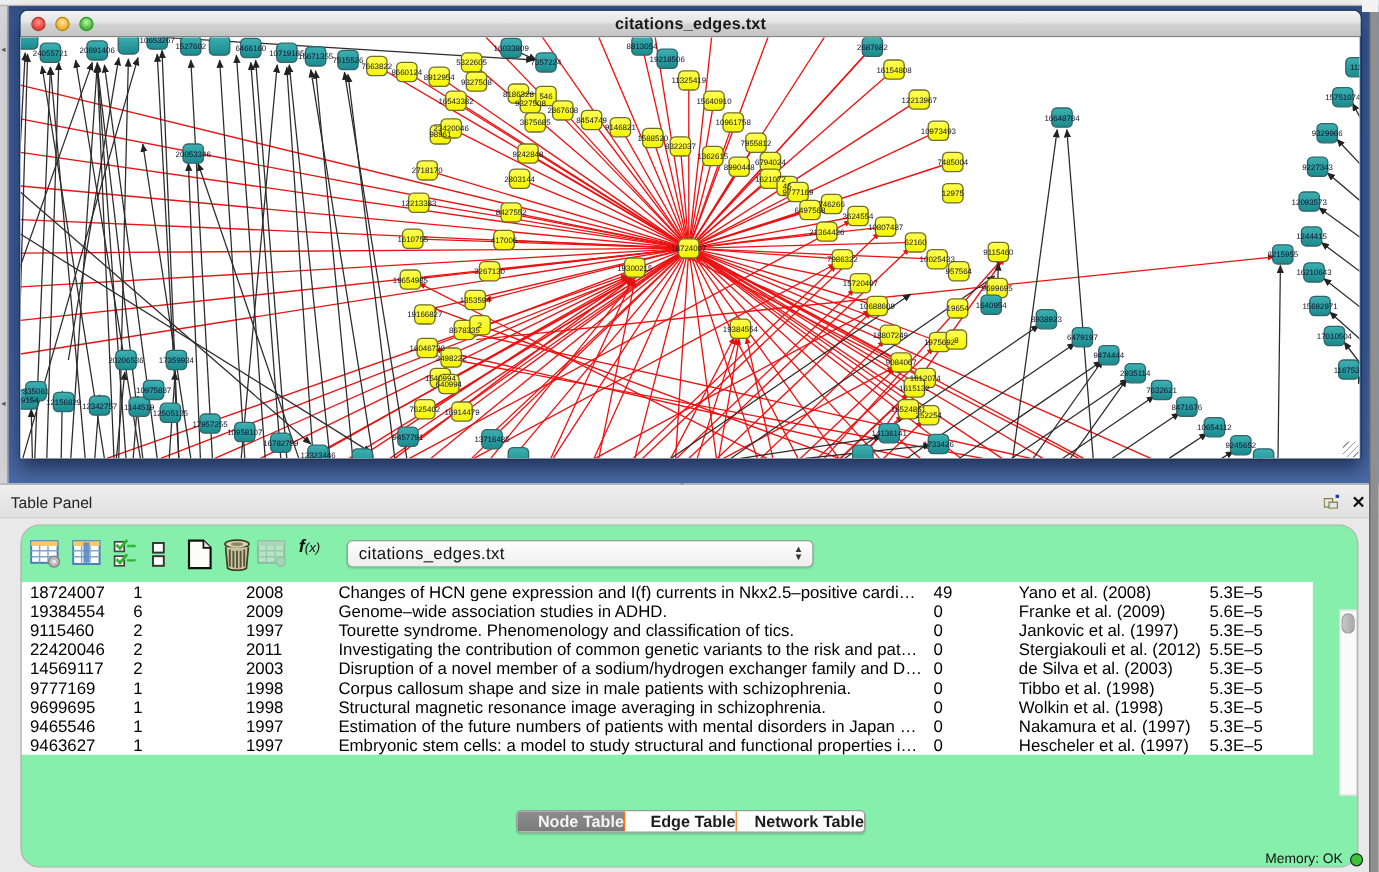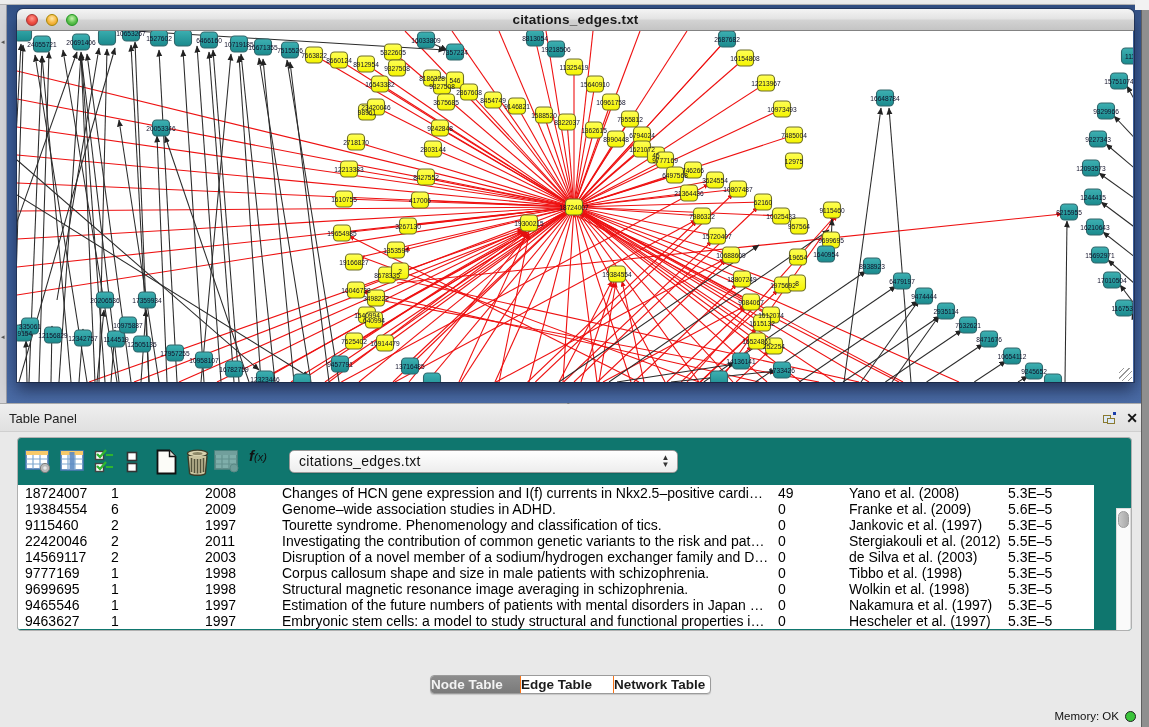--- a/index.html
+++ b/index.html
@@ -30,42 +30,42 @@
 
 #rightstrip{position:absolute;right:0;top:10px;width:8px;height:717px;background:#8f8f8f;border-left:1px solid #5f5f5f;z-index:50}
 #rs2{position:absolute;right:0;top:0;width:14px;height:10px;background:#f2f2f2;z-index:51}
 
 #tpanel{position:absolute;left:0;top:403px;width:1149px;height:324px;background:#e9e9e9}
 #tptitle{position:relative;height:29px;background:linear-gradient(180deg,#efefef,#e0e0e0);
  border-top:1px solid #aaa;border-bottom:1px solid #cfcfcf}
 #tptitle span{position:absolute;left:9px;top:7px;font-size:13px;color:#222}
 #floatico{position:absolute;right:33px;top:8px;width:13px;height:12px}
 #closeico{position:absolute;right:11px;top:6px;font-size:14px;font-weight:bold;color:#111}
-#panelbox{position:absolute;left:17px;top:34px;width:1115px;height:194px;background:#0f766e;
- border:1px solid #b0b0b0;border-radius:4px;overflow:hidden}
+#panelbox{position:absolute;left:17px;top:34px;width:1115px;height:286px;background:#86efac;
+ border:1px solid #b0b0b0;border-radius:16px;overflow:hidden}
 #toolbar{position:absolute;left:0;top:0;width:100%;height:42px}
 .ticon{position:absolute;top:11px}
 #combo{position:absolute;left:271px;top:12px;width:389px;height:23px;border:1px solid #9a9a9a;border-radius:5px;
  background:linear-gradient(180deg,#ffffff,#ededed);font-size:14px;letter-spacing:.3px;color:#111;line-height:20px;padding-left:9px;
  box-shadow:0 1px 1px rgba(0,0,0,.12)}
 #combo .stepper{position:absolute;right:7px;top:3px;width:9px;line-height:7px;font-size:8px;color:#333;text-align:center}
 
 #tbl{position:absolute;left:0px;top:47px;width:1076px;border-collapse:collapse;table-layout:fixed;background:#fff;font-size:14px;color:#000}
 #tbl th{background:#c8e0ee;border:1px solid #8aa8bd;font-weight:normal;font-size:13.5px;height:22px;padding:0;overflow:hidden;white-space:nowrap}
 #tbl td{height:15.9px;padding:0 2px 0 4px;overflow:hidden;white-space:nowrap;border:none}
 #tbl .c0{width:85px} #tbl .c1{width:98px} #tbl .c2{width:73px} #tbl .c3{width:497px}
 #tbl .c4{width:74px} #tbl .c5{width:156px} #tbl .c6{width:93px}
 #tbl td.c0{padding-left:7px}#tbl td.c1{padding-left:8px}#tbl td.c2{padding-left:4px}#tbl td.c3{padding-left:8px}
 #tbl td.c4{padding-left:7px}#tbl td.c5{padding-left:4px}#tbl td.c6{padding-left:7px}
 #tbl td.c3{text-overflow:ellipsis}
 #vscroll{position:absolute;right:0px;top:70px;width:15px;height:155px;background:#fafafa;border:1px solid #dcdcdc}
 #vthumb{position:absolute;left:1px;top:2px;width:11px;height:17px;border-radius:6px;background:linear-gradient(90deg,#c8c8c8,#a8a8a8);border:1px solid #9a9a9a}
 
 #tabs{position:absolute;left:430px;top:272px;height:19px;display:flex;border:1px solid #9b9b9b;border-radius:4px;overflow:hidden;background:#fff;box-shadow:0 1px 1px rgba(0,0,0,.15)}
-.tab{font-size:13.5px;font-weight:bold;text-align:left;line-height:18px;color:#1c1c1c}
+.tab{font-size:13.5px;font-weight:bold;text-align:right;line-height:18px;color:#1c1c1c}
 .tab.sel{background:linear-gradient(180deg,#8d8d8d,#7a7a7a);color:#f3f3f3}
 .tab+.tab{border-left:1px solid #f97316}
 #memok{position:absolute;right:30px;top:307px;font-size:11.5px;color:#111}
 #memdot{position:absolute;right:13px;top:308px;width:11px;height:11px;border-radius:50%;background:#3bc43b;border:1.5px solid #222}
 </style></head>
 <body>
 <div id="stage">
 <div id="desk"></div>
 <div id="topstrip"></div>
 <div id="leftstrip"></div>
@@ -717,17 +717,17 @@
             </tr>
     </tbody>
         </table>
     <div id="vscroll">
           <div id="vthumb"></div>
         </div>
   </div>
   <div id="tabs">
         <div class="tab sel" style="width:89px">Node Table</div>
         <div class="tab" style="width:93px">Edge Table</div>
-        <div class="tab" style="width:97px">Network Table</div>
+        <div class="tab" style="width:107px">Network Table</div>
       </div>
   <div id="memok">Memory: OK</div>
   <div id="memdot"></div>
 </div>
 </div>
 </body></html>

